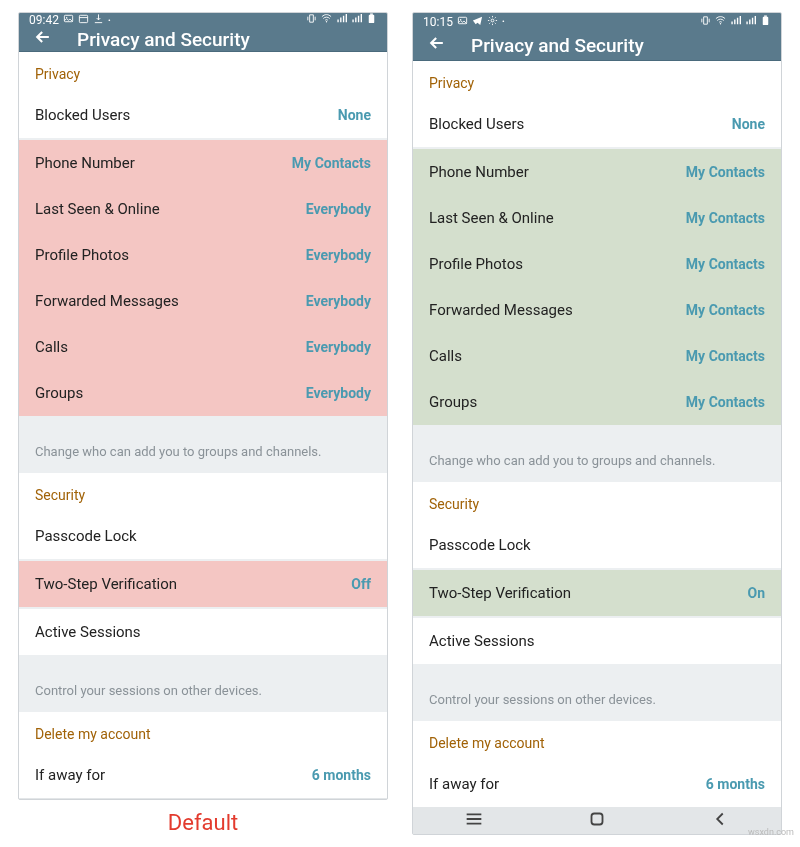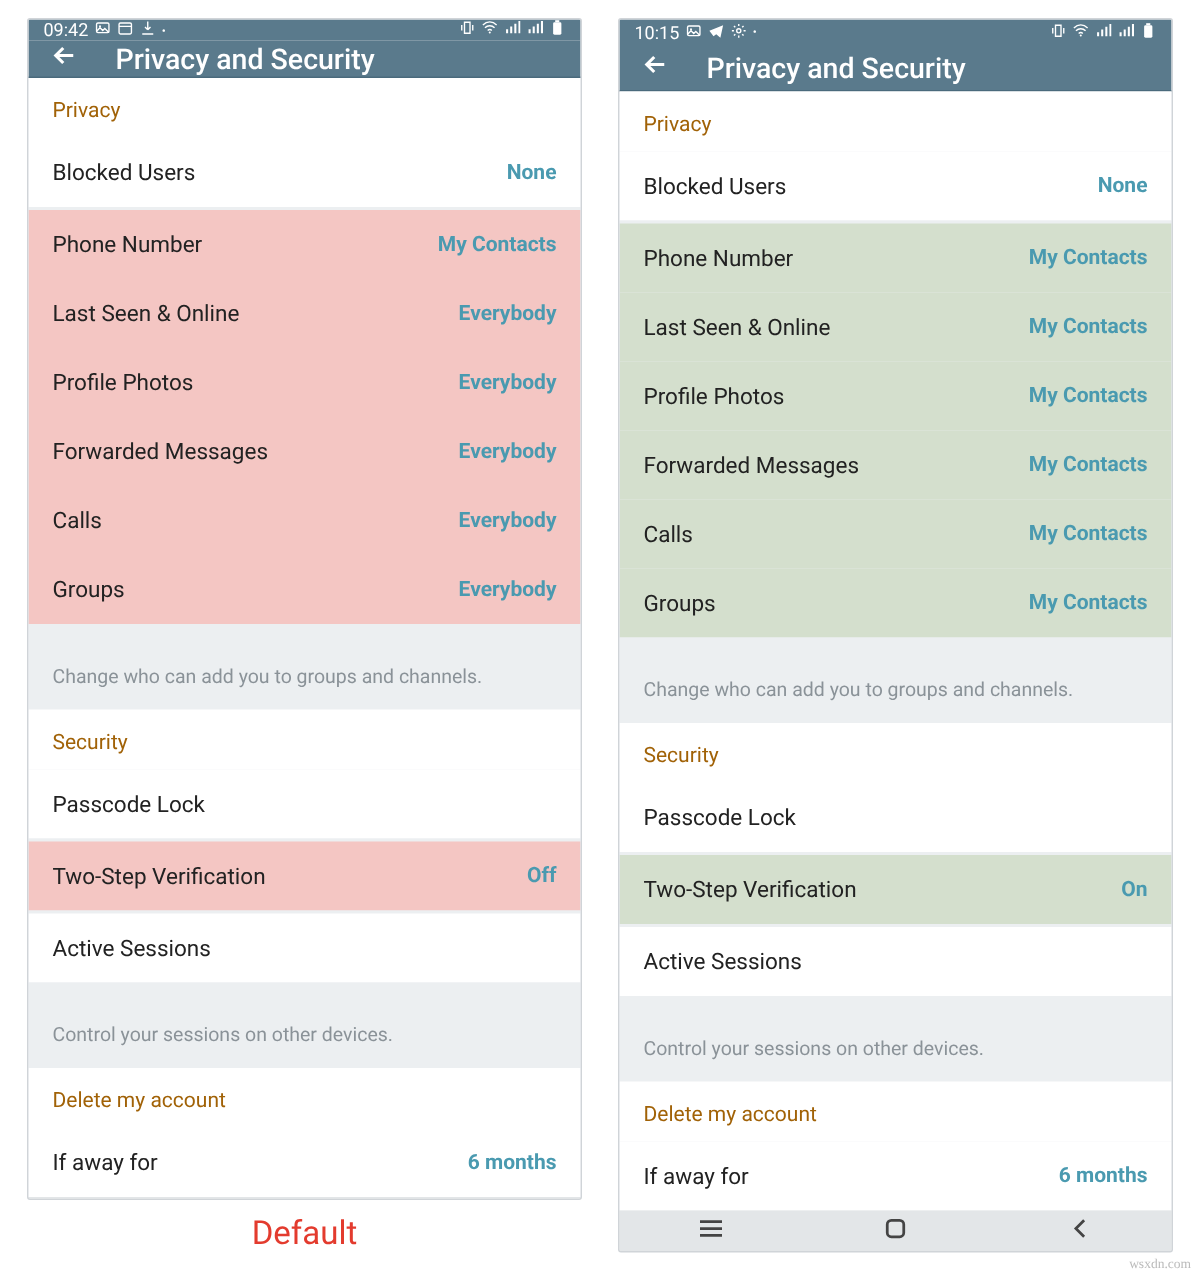--- a/index.html
+++ b/index.html
@@ -94,24 +94,23 @@
     text-align: center;
     font-size: 22px;
     margin-top: 10px;
   }
   .caption-bad { color: #e33b2e; }
   .caption-good { color: #2fa64f; }
   .column { display: flex; flex-direction: column; align-items: center; }
   .watermark {
     position: absolute;
     right: 6px;
-    bottom: 0;
+    bottom: 10px;
     font-size: 9px;
     color: #bbb;
-    font-family: Liberation Serif, serif;
   }
 </style>
 </head>
 <body>
 
 <div class="column">
 <div class="phone">
   <div class="statusbar">
     <div class="left">
       <span>09:42</span>

